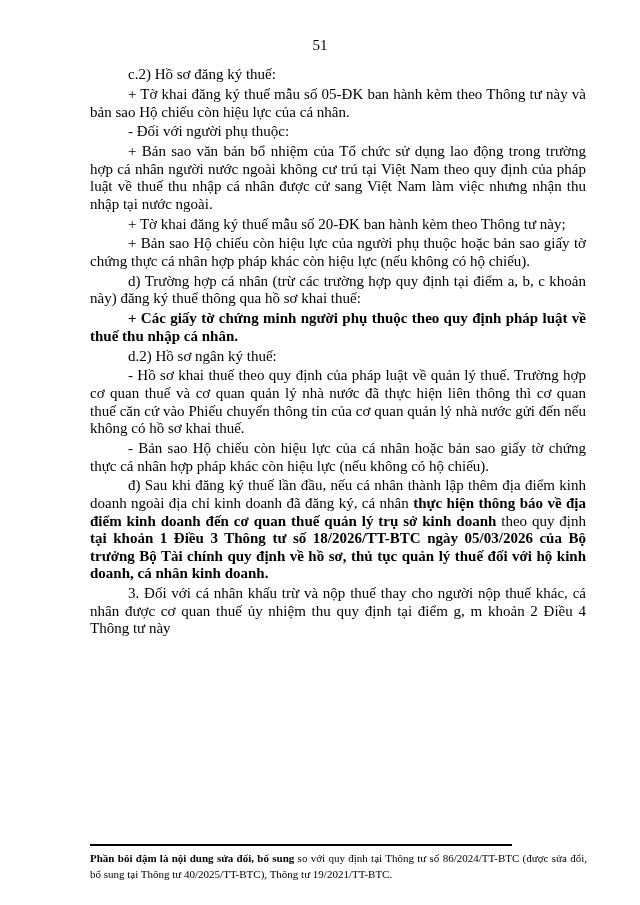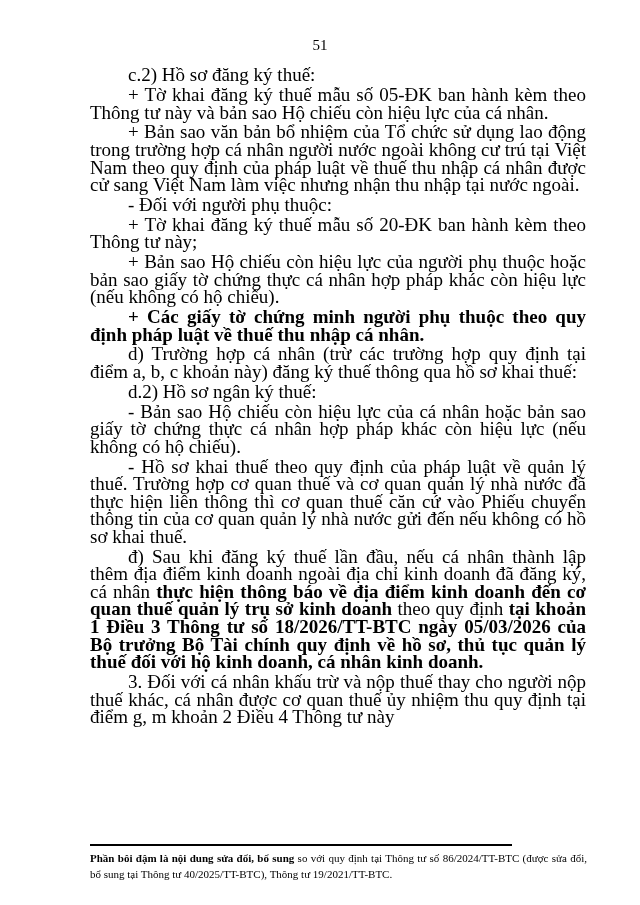--- a/index.html
+++ b/index.html
@@ -22,21 +22,21 @@
     font-size: 15px;
     line-height: 18px;
   }
   .doc-body {
     position: absolute;
     top: 64px;
     left: 90px;
     width: 496px;
   }
   .doc-body p {
-    font-size: 19px;
+    font-size: 15px;
     line-height: 17.6px;
     text-align: justify;
     text-indent: 38px;
     margin: 2.2px 0;
   }
   .doc-body b, .footnote b { font-weight: bold; }
   .footnote-area {
     position: absolute;
     left: 90px;
     top: 844px;
@@ -56,29 +56,29 @@
 </style>
 </head>
 <body>
 
 <div class="page">
   <div class="page-number">51</div>
 
   <div class="doc-body">
       <p><span>c.2) Hồ sơ đăng ký thuế:</span></p>
       <p><span>+ Tờ khai đăng ký thuế mẫu số 05-ĐK ban hành kèm theo Thông tư này và bản sao Hộ chiếu còn hiệu lực của cá nhân.</span></p>
+      <p><span>- Đối với người phụ thuộc:</span></p>
       <p><span>+ Bản sao văn bản bổ nhiệm của Tổ chức sử dụng lao động trong trường hợp cá nhân người nước ngoài không cư trú tại Việt Nam theo quy định của pháp luật về thuế thu nhập cá nhân được cử sang Việt Nam làm việc nhưng nhận thu nhập tại nước ngoài.</span></p>
-      <p><span>- Đối với người phụ thuộc:</span></p>
       <p><span>+ Tờ khai đăng ký thuế mẫu số 20-ĐK ban hành kèm theo Thông tư này;</span></p>
       <p><span>+ Bản sao Hộ chiếu còn hiệu lực của người phụ thuộc hoặc bản sao giấy tờ chứng thực cá nhân hợp pháp khác còn hiệu lực (nếu không có hộ chiếu).</span></p>
+      <p><span>d) Trường hợp cá nhân (trừ các trường hợp quy định tại điểm a, b, c khoản này) đăng ký thuế thông qua hồ sơ khai thuế:</span></p>
       <p><b>+ Các giấy tờ chứng minh người phụ thuộc theo quy định pháp luật về thuế thu nhập cá nhân.</b></p>
-      <p><span>d) Trường hợp cá nhân (trừ các trường hợp quy định tại điểm a, b, c khoản này) đăng ký thuế thông qua hồ sơ khai thuế:</span></p>
       <p><span>d.2) Hồ sơ ngân ký thuế:</span></p>
+      <p><span>- Hồ sơ khai thuế theo quy định của pháp luật về quản lý thuế. Trường hợp cơ quan thuế và cơ quan quản lý nhà nước đã thực hiện liên thông thì cơ quan thuế căn cứ vào Phiếu chuyển thông tin của cơ quan quản lý nhà nước gửi đến nếu không có hồ sơ khai thuế.</span></p>
       <p><span>- Bản sao Hộ chiếu còn hiệu lực của cá nhân hoặc bản sao giấy tờ chứng thực cá nhân hợp pháp khác còn hiệu lực (nếu không có hộ chiếu).</span></p>
-      <p><span>- Hồ sơ khai thuế theo quy định của pháp luật về quản lý thuế. Trường hợp cơ quan thuế và cơ quan quản lý nhà nước đã thực hiện liên thông thì cơ quan thuế căn cứ vào Phiếu chuyển thông tin của cơ quan quản lý nhà nước gửi đến nếu không có hồ sơ khai thuế.</span></p>
       <p><span>đ) Sau khi đăng ký thuế lần đầu, nếu cá nhân thành lập thêm địa điểm kinh doanh ngoài địa chỉ kinh doanh đã đăng ký, cá nhân </span><b>thực hiện thông báo về địa điểm kinh doanh đến cơ quan thuế quản lý trụ sở kinh doanh</b><span> theo quy định </span><b>tại khoản 1 Điều 3 Thông tư số 18/2026/TT-BTC ngày 05/03/2026 của Bộ trưởng Bộ Tài chính quy định về hồ sơ, thủ tục quản lý thuế đối với hộ kinh doanh, cá nhân kinh doanh.</b></p>
       <p><span>3. Đối với cá nhân khấu trừ và nộp thuế thay cho người nộp thuế khác, cá nhân được cơ quan thuế ủy nhiệm thu quy định tại điểm g, m khoản 2 Điều 4 Thông tư này</span></p>
     </div>
 
   <div class="footnote-area">
     <div class="footnote-rule"></div>
     <p class="footnote"><b>Phần bôi đậm là nội dung sửa đổi, bổ sung</b><span> so với quy định tại Thông tư số 86/2024/TT-BTC (được sửa đổi, bổ sung tại Thông tư 40/2025/TT-BTC), Thông tư 19/2021/TT-BTC.</span></p>
   </div>
 </div>
 

